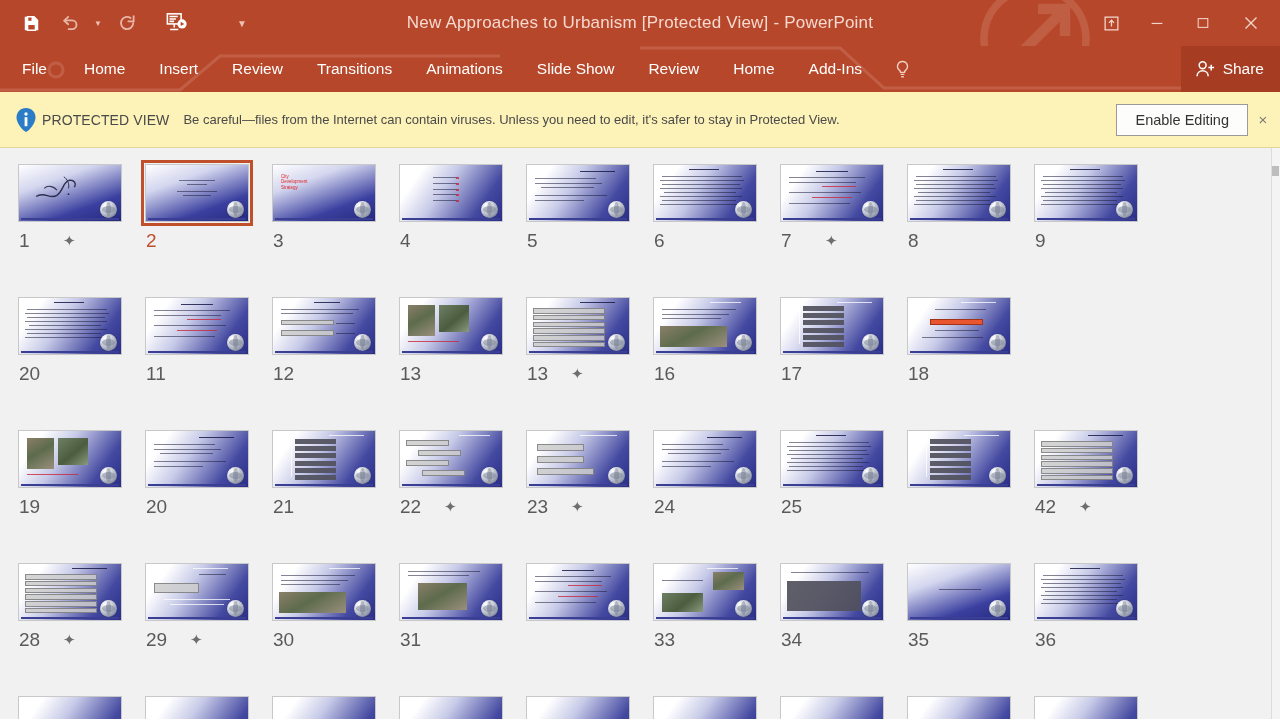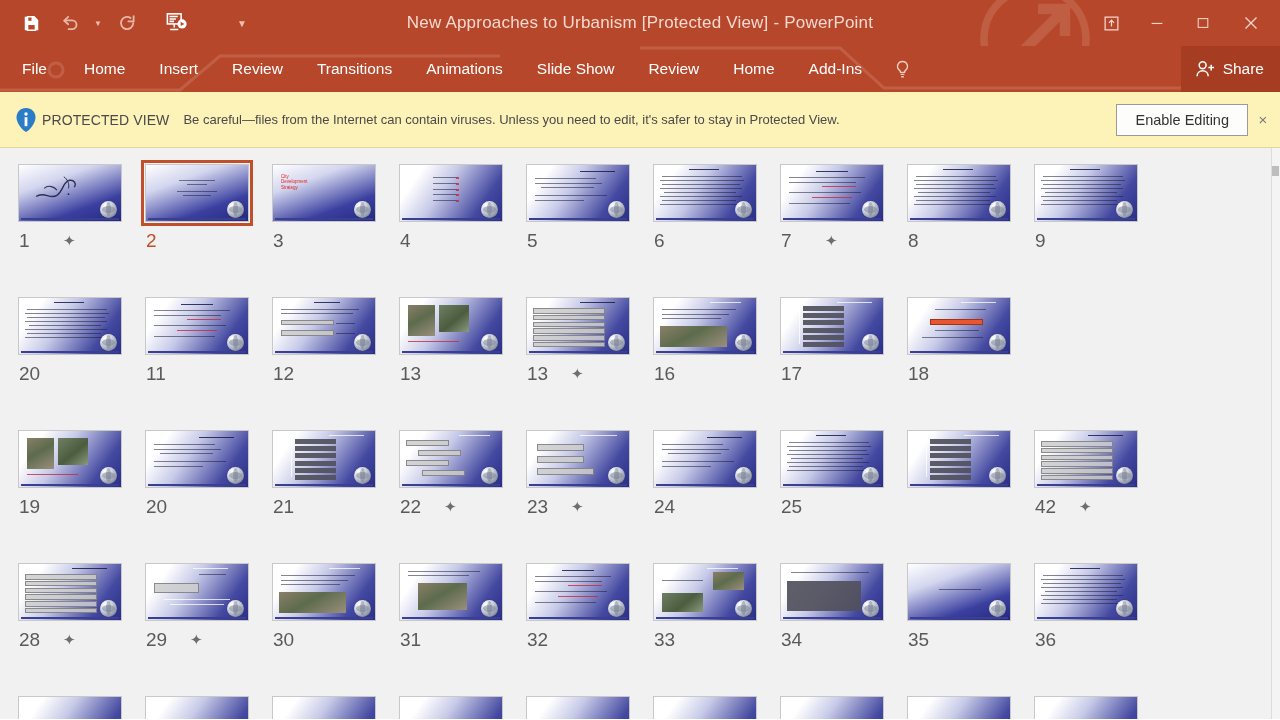--- a/index.html
+++ b/index.html
@@ -885,24 +885,20 @@
               <div class="ln " style="left:8%;top:22%;width:74%;height:1px"></div>
               <div class="ln " style="left:8%;top:30%;width:66%;height:1px"></div>
               <div class="ln r" style="left:40%;top:38%;width:34%;height:1px"></div>
               <div class="ln " style="left:8%;top:48%;width:70%;height:1px"></div>
               <div class="ln r" style="left:30%;top:58%;width:40%;height:1px"></div>
               <div class="ln " style="left:8%;top:68%;width:60%;height:1px"></div>
           <div class="globe"></div>
           <div class="thumb-underline"></div>
         </div>
       </div>
-      <div class="cap">
-        <span class="num ">32</span>
-
-      </div>
     </div>
         <div class="cell">
       <div class="thumb-box ">
         <div class="thumb ">
           <div class="ph" style="left:58%;top:14%;width:30%;height:32%"></div>
               <div class="ph2" style="left:8%;top:52%;width:40%;height:34%"></div>
               <div class="ln w" style="left:52%;top:8%;width:30%;height:1px"></div>
               <div class="ln " style="left:8%;top:28%;width:40%;height:1px"></div>
           <div class="globe"></div>
           <div class="thumb-underline"></div>

